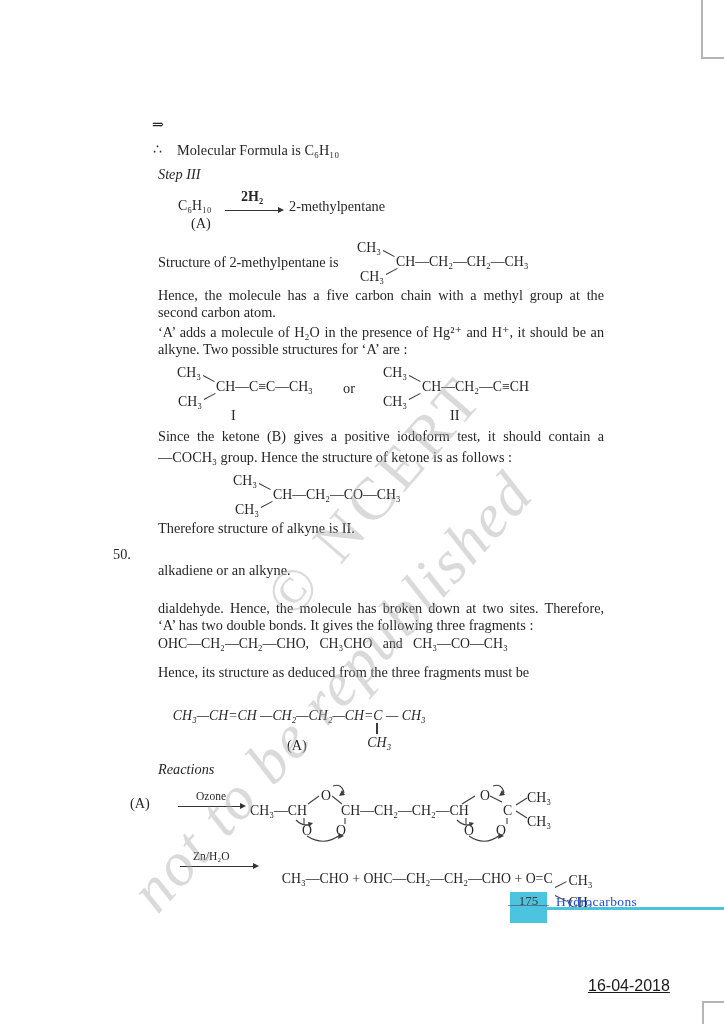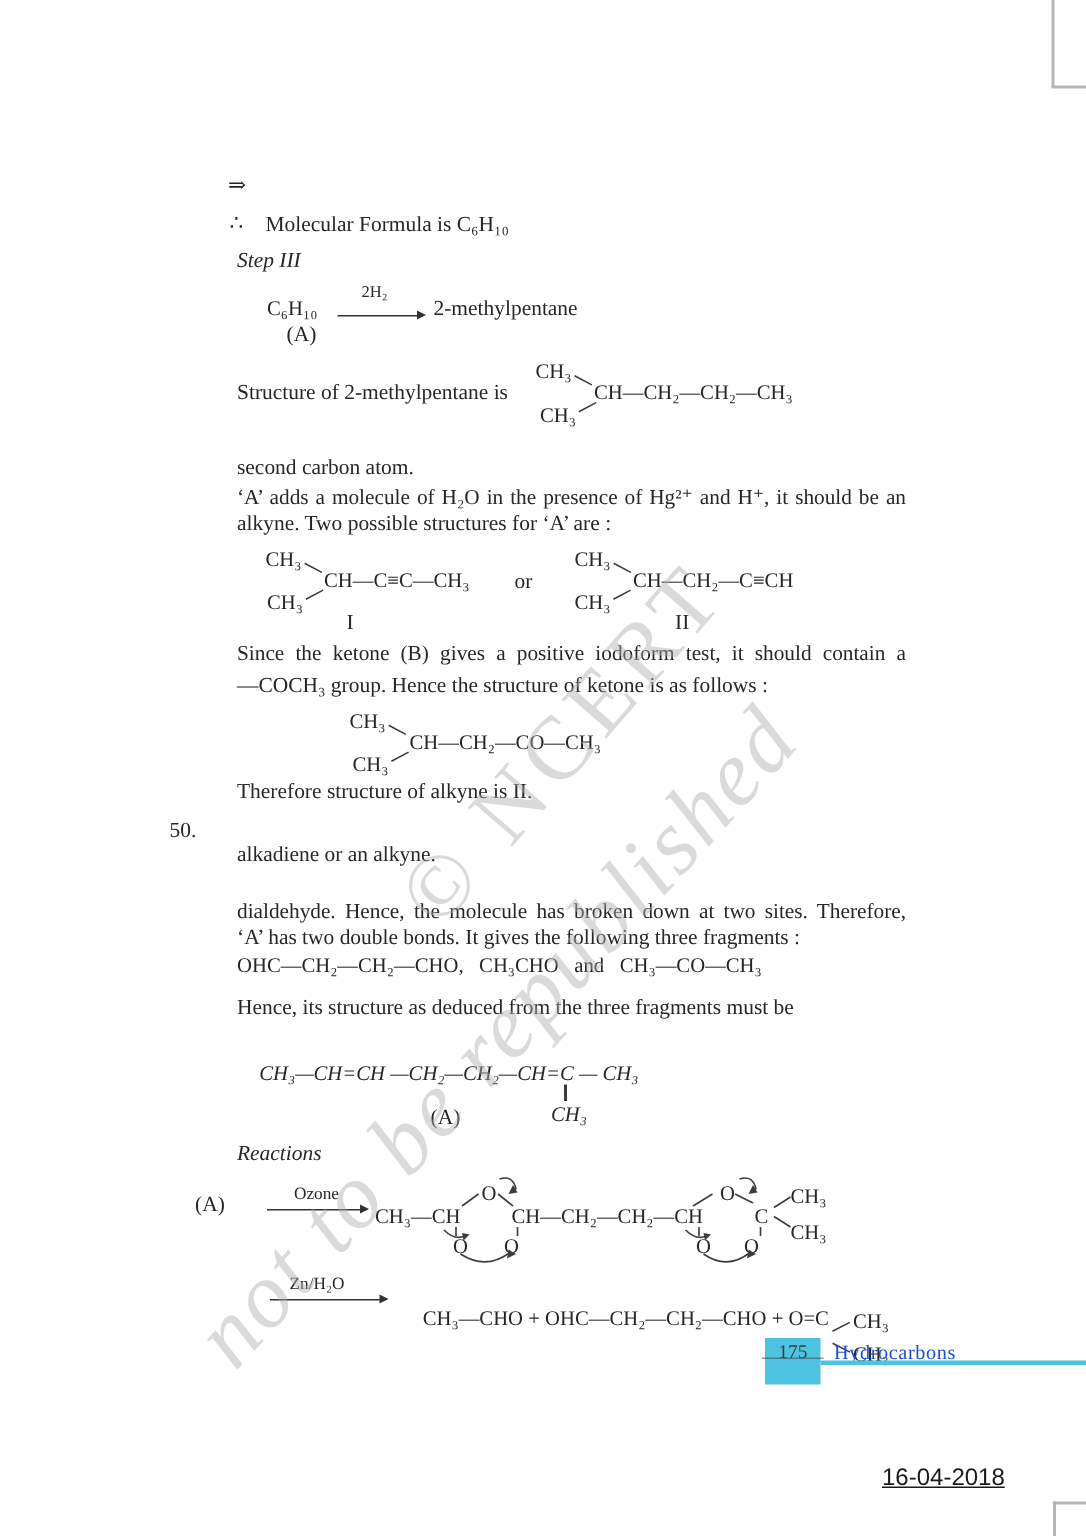--- a/index.html
+++ b/index.html
@@ -3,21 +3,21 @@
 <meta charset="utf-8">
 <style>
   html,body{margin:0;padding:0;background:#fff;}
   .page{position:relative;width:724px;height:1024px;background:#ffffff;overflow:hidden;
         font-family:"Liberation Serif","DejaVu Serif",serif;color:#262626;}
   .t{position:absolute;font-size:14.3px;line-height:1.12;color:#262626;white-space:pre;}
   .jline{position:absolute;width:446px;font-size:14.2px;line-height:1.12;color:#262626;
          text-align:justify;text-align-last:justify;}
   .it{font-style:italic;}
   .small{font-size:11.5px;}
-  .mid{font-size:11px;}
+  .mid{font-size:14px;font-weight:bold;}
   .chem{font-size:13.8px;}
   .bond{position:absolute;height:1.3px;background:#3a3a3a;transform-origin:0 50%;}
   .arrow{position:absolute;height:1.2px;background:#333;}
   .arrow::after{content:"";position:absolute;right:-2px;top:-3.2px;width:0;height:0;
     border-left:6px solid #333;border-top:3.5px solid transparent;border-bottom:3.5px solid transparent;}
   .wm{position:absolute;color:rgba(174,174,174,0.45);transform-origin:0 0;pointer-events:none;
       white-space:pre;z-index:6;font-family:"Liberation Serif","DejaVu Serif",serif;}
   .mark{position:absolute;background:#b5b5b5;}
   .canchor{position:relative;display:inline-block;}
   .vb{position:absolute;left:3px;top:15px;width:1.2px;height:11px;background:#3a3a3a;}
@@ -56,20 +56,21 @@
   <div class="t" style="left:289px;top:198px;">2-methylpentane</div>
   <div class="t" style="left:191px;top:215px;">(A)</div>
 
   <div class="t" style="left:158px;top:254px;">Structure of 2-methylpentane is</div>
   <div class="t chem" style="left:357px;top:240px;">CH₃</div>
   <div class="t chem" style="left:360px;top:269px;">CH₃</div>
   <div class="bond" style="left:383px;top:250px;width:13px;transform:rotate(28deg);"></div>
   <div class="bond" style="left:386px;top:274px;width:13px;transform:rotate(-28deg);"></div>
   <div class="t chem" style="left:396px;top:254px;">CH—CH₂—CH₂—CH₃</div>
 
+  <div class="jline" style="left:158px;top:288px;">Hence, the molecule has a five carbon chain with a methyl group at the</div>
   <div class="t" style="left:158px;top:304px;">second carbon atom.</div>
 
   <div class="jline" style="left:158px;top:325px;">‘A’ adds a molecule of H₂O in the presence of Hg²⁺ and H⁺, it should be an</div>
   <div class="t" style="left:158px;top:341px;">alkyne. Two possible structures for ‘A’ are :</div>
 
   <div class="t chem" style="left:177px;top:365px;">CH₃</div>
   <div class="t chem" style="left:178px;top:394px;">CH₃</div>
   <div class="bond" style="left:203px;top:375px;width:13px;transform:rotate(28deg);"></div>
   <div class="bond" style="left:204px;top:399px;width:13px;transform:rotate(-28deg);"></div>
   <div class="t chem" style="left:216px;top:379px;">CH—C≡C—CH₃</div>

